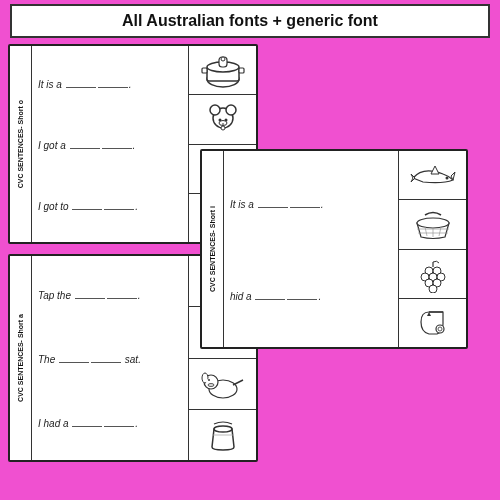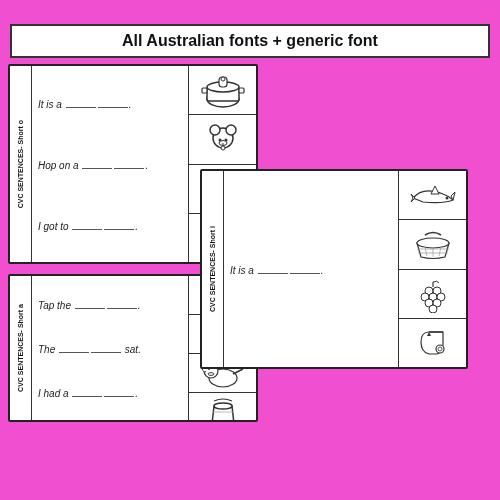--- a/index.html
+++ b/index.html
@@ -7,21 +7,21 @@
       width: 500px;
       height: 500px;
       background-color: #f050d0;
       font-family: Arial, sans-serif;
       overflow: hidden;
     }
 
     .header-bar {
       background: white;
       border: 2px solid #333;
-      margin: 24px 10px 6px 10px;
+      margin: 4px 10px 6px 10px;
       padding: 6px 10px;
       text-align: center;
     }
     .header-bar h1 {
       font-size: 16px;
       font-weight: bold;
       color: #111;
     }
 
     .cards-area {
@@ -46,21 +46,21 @@
       top: 0px;
       width: 250px;
       height: 200px;
     }
 
     
     .card-bottom-left {
       left: 8px;
       top: 210px;
       width: 250px;
-      height: 148px;
+      height: 208px;
     }
 
     
     .card-right {
       left: 200px;
       top: 105px;
       width: 268px;
       height: 200px;
       z-index: 10;
     }
@@ -152,21 +152,21 @@
 
 <div class="cards-area">
 
   <div class="card card-top-left">
     <div class="card-label">
       <span>CVC SENTENCES- Short o</span>
     </div>
     <div class="card-content">
       <div class="card-sentences">
         <div class="sentence-line">It is a <span class="blank"></span><span class="blank"></span>.</div>
-        <div class="sentence-line">Hop on a <span class="blank"></span><span class="blank"></span>.</div>
+        <div class="sentence-line">I got a <span class="blank"></span><span class="blank"></span>.</div>
         <div class="sentence-line">I got to <span class="blank"></span><span class="blank"></span>.</div>
       </div>
       <div class="card-images">
 
         <div class="image-cell">
           <svg class="clipart" viewBox="0 0 52 38">
             <ellipse cx="26" cy="28" rx="16" ry="8" fill="none" stroke="#333" stroke-width="1.5"></ellipse>
             <rect x="10" y="16" width="32" height="14" rx="2" fill="white" stroke="#333" stroke-width="1.5"></rect>
             <ellipse cx="26" cy="16" rx="16" ry="5" fill="white" stroke="#333" stroke-width="1.5"></ellipse>
             <rect x="5" y="17" width="5" height="5" rx="1" fill="white" stroke="#333" stroke-width="1.2"></rect>
@@ -269,20 +269,21 @@
     </div>
   </div>
 
   <div class="card card-right">
     <div class="card-label">
       <span>CVC SENTENCES- Short i</span>
     </div>
     <div class="card-content">
       <div class="card-sentences">
         <div class="sentence-line">It is a <span class="blank"></span><span class="blank"></span>.</div>
+        <div class="sentence-line">hid a <span class="blank"></span><span class="blank"></span>.</div>
       </div>
       <div class="card-images">
 
         <div class="image-cell">
           <svg class="clipart" viewBox="0 0 52 38">
             <path d="M6,22 Q16,10 36,18 Q42,20 46,24 Q36,28 16,26 Z" fill="white" stroke="#333" stroke-width="1.2"></path>
             <polygon points="28,10 32,18 24,18" fill="white" stroke="#333" stroke-width="1"></polygon>
             <circle cx="40" cy="22" r="1.5" fill="#333"></circle>
             <path d="M44,20 L48,16 L46,24 Z" fill="white" stroke="#333" stroke-width="1"></path>
             <path d="M6,22 L4,18 L8,22 L4,26 Z" fill="white" stroke="#333" stroke-width="1"></path>

